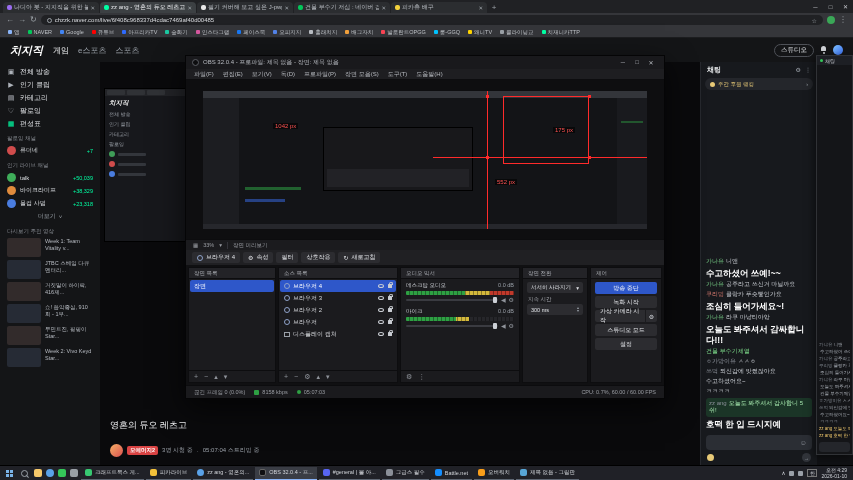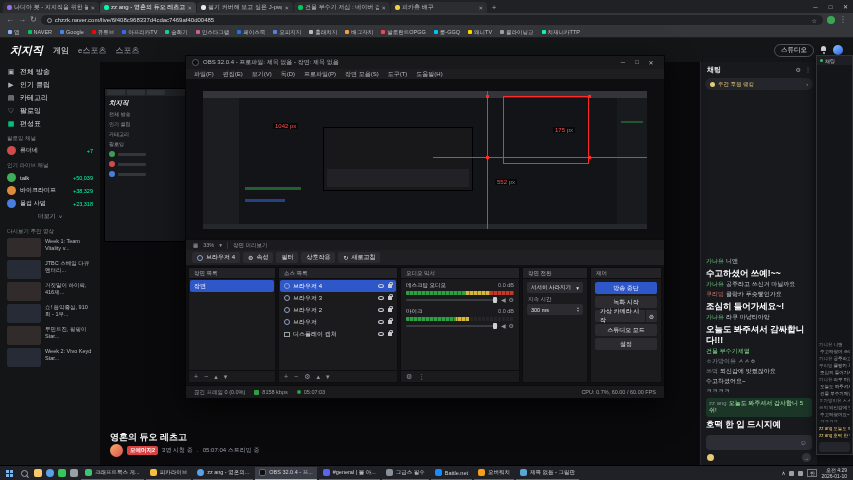--- a/index.html
+++ b/index.html
@@ -66,21 +66,21 @@
 .mtabs{height:7px;background:#232428;display:flex;gap:2px;padding:1px 2px}
 .mtabs i{width:18px;background:#303236;border-radius:1px}
 .mlogo{font-size:6.5px;font-weight:bold;color:#eee;font-style:italic;padding:3px 4px 1px}
 .mit{font-size:5px;color:#9ba0a8;padding:2px 4px;white-space:nowrap}
 .mav{display:flex;align-items:center;gap:3px;padding:2px 4px}
 .mav i{width:6px;height:6px;border-radius:50%;background:#3f9d58;flex:0 0 6px}
 .mav:nth-child(8) i{background:#d04c4c}.mav:nth-child(9) i{background:#4a7de0}
 .mav b{height:3px;width:28px;background:#33363c;border-radius:1px}
 
 .sinfo{position:absolute;left:10px;bottom:8px;right:4px}
-.stt{font-size:9px;font-weight:bold;color:#f2f3f5;margin-bottom:0}
+.stt{font-size:9px;font-weight:normal;color:#f2f3f5;margin-bottom:12px}
 .smeta{display:flex;align-items:center;gap:4px}
 .sav{width:13px;height:13px;border-radius:50%;background:linear-gradient(135deg,#f7b267,#d94f4f);flex:0 0 13px}
 .badge{background:#d94343;color:#fff;font-size:5.5px;border-radius:2px;padding:1px 3px;font-weight:bold}
 .smeta .mt{font-size:6px;color:#9aa0a8}
 
 .chat{width:117px;background:#17191d;border-left:1px solid #26282d;display:flex;flex-direction:column;min-height:0}
 .edge{width:36px;background:#101114}
 .chh{height:15px;display:flex;align-items:center;gap:4px;padding:0 6px;font-size:7px;font-weight:bold;color:#eceef0}
 .chh .sp{margin-left:auto;display:flex;gap:4px;color:#9aa0a8;font-size:6px;font-weight:normal}
 .rankb{margin:1px 4px 2px;height:12px;background:#24262b;border-radius:6px;display:flex;align-items:center;gap:3px;padding:0 5px;font-size:5.5px;color:#e7c977}

